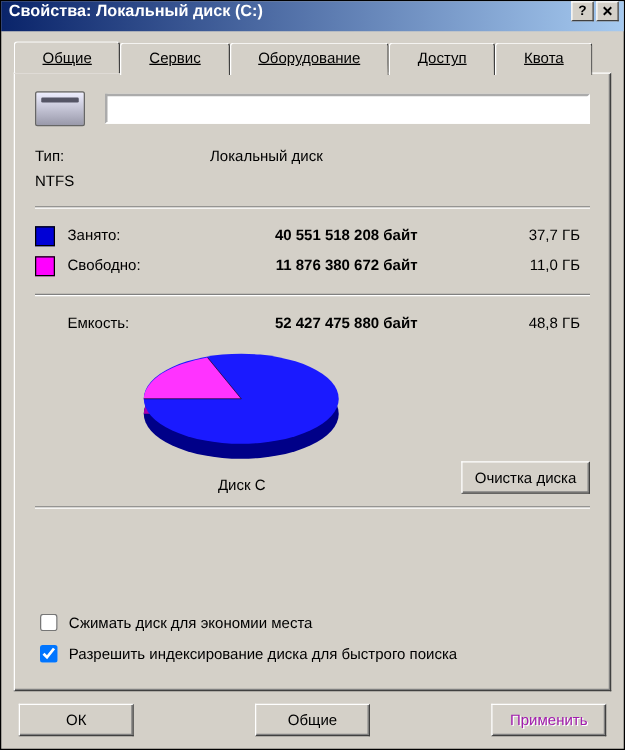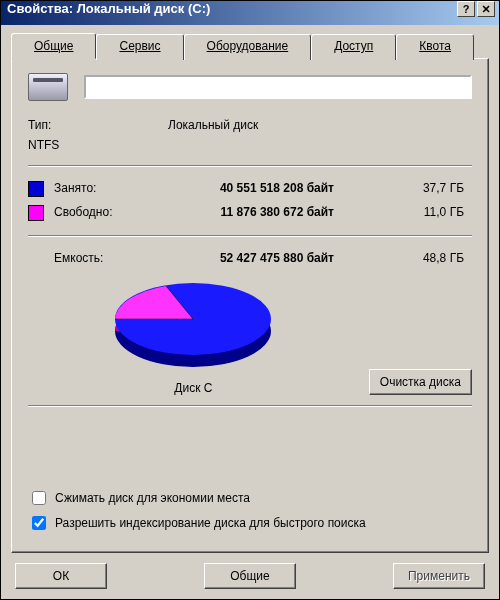--- a/index.html
+++ b/index.html
@@ -137,21 +137,21 @@
   .pie-caption{margin-top:6px;}
   .btn {
     min-width:90px;height:26px;
     background:#d4d0c8;
     border:1px solid #404040;
     border-top-color:#fff;border-left-color:#fff;
     box-shadow: inset -1px -1px 0 #808080, inset 1px 1px 0 #d4d0c8;
     padding:0 10px;
     font-family:inherit;font-size:12px;
   }
-  .btn:disabled{color:#404040;text-shadow:1px 1px #fff;}
+  .btn:disabled{color:#a21caf;text-shadow:1px 1px #fff;}
   .checks{margin-top:auto;padding-top:10px;}
   .chk{display:flex;align-items:center;gap:6px;margin:5px 0;}
   .chk input{width:14px;height:14px;}
   .footer{
     display:flex;justify-content:space-between;gap:20px;
     padding:10px 4px 0 4px;
   }
   .footer .btn{min-width:92px;}
 </style>
 </head>

